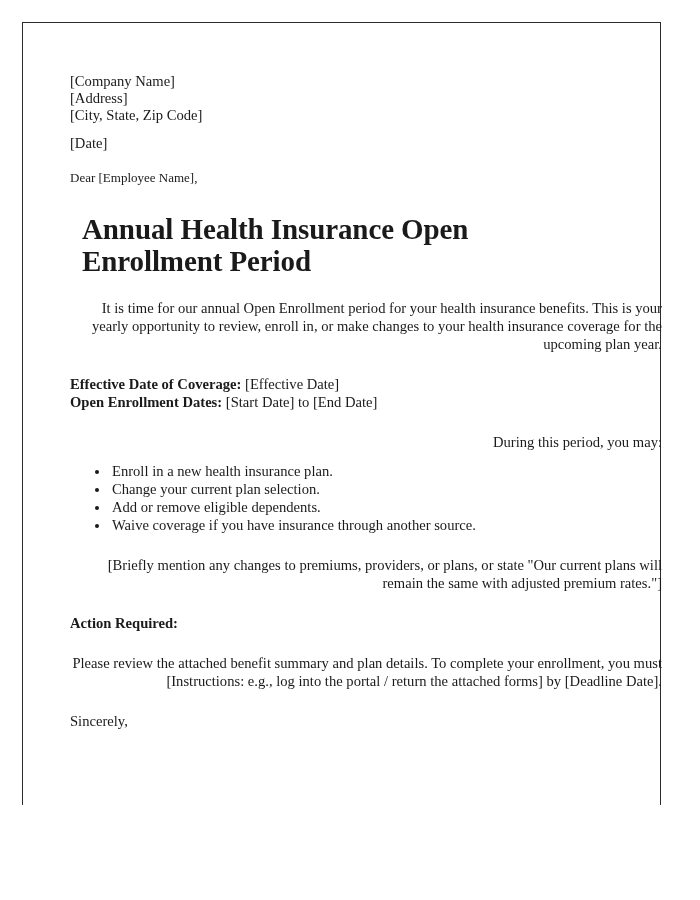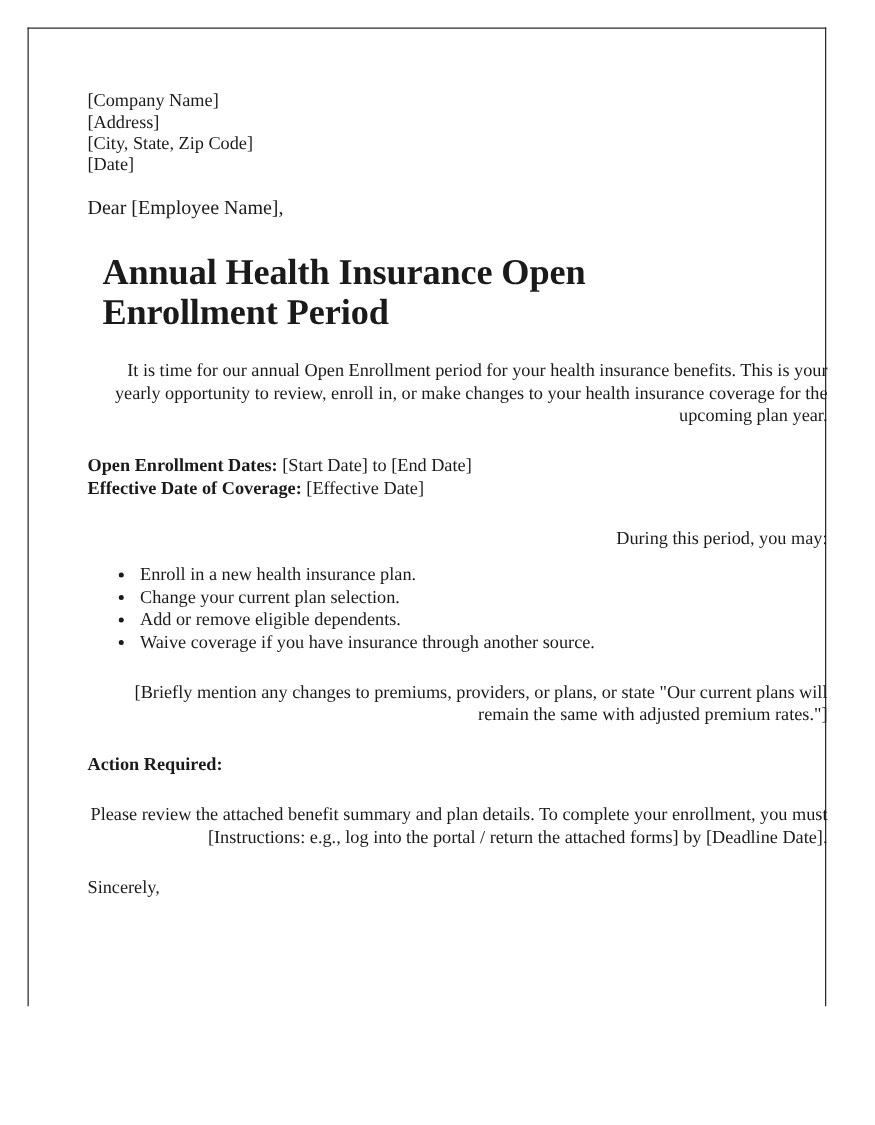--- a/index.html
+++ b/index.html
@@ -34,24 +34,24 @@
   }
   .address-block {
     font-size: 14.6px;
     line-height: 17px;
     margin: 0 0 0 0;
   }
   .address-block div { white-space: pre; }
   .date-line {
     font-size: 14.6px;
     line-height: 17px;
-    margin-top: 0;
+    margin-top: 11px;
   }
   .salutation {
-    font-size: 16px;
+    font-size: 13px;
     line-height: 17px;
     margin-top: 17px;
   }
   .doc-title {
     font-size: 29px;
     font-weight: bold;
     line-height: 32px;
     margin: 27px 0 0 12px;
     letter-spacing: -0.1px;
     max-width: 470px;
@@ -104,26 +104,26 @@
     <div class="date-line">[Date]</div>
 
     <div class="salutation">Dear [Employee Name],</div>
 
     <h1 class="doc-title">Annual Health Insurance Open Enrollment Period</h1>
 
     <p class="para">It is time for our annual Open Enrollment period for your health insurance benefits. This is your yearly opportunity to review, enroll in, or make changes to your health insurance coverage for the upcoming plan year.</p>
 
     <div class="tight-block">
       <div class="row">
+        <span class="bold">Effective Date of Coverage:</span>
+        <span>[Effective Date]</span>
+      </div>
+      <div class="row">
         <span class="bold">Open Enrollment Dates:</span>
         <span>[Start Date] to [End Date]</span>
-      </div>
-      <div class="row">
-        <span class="bold">Effective Date of Coverage:</span>
-        <span>[Effective Date]</span>
       </div>
     </div>
 
     <p class="para">During this period, you may:</p>
 
     <ul class="bullets">
       <li>Enroll in a new health insurance plan.</li>
       <li>Change your current plan selection.</li>
       <li>Add or remove eligible dependents.</li>
       <li>Waive coverage if you have insurance through another source.</li>

